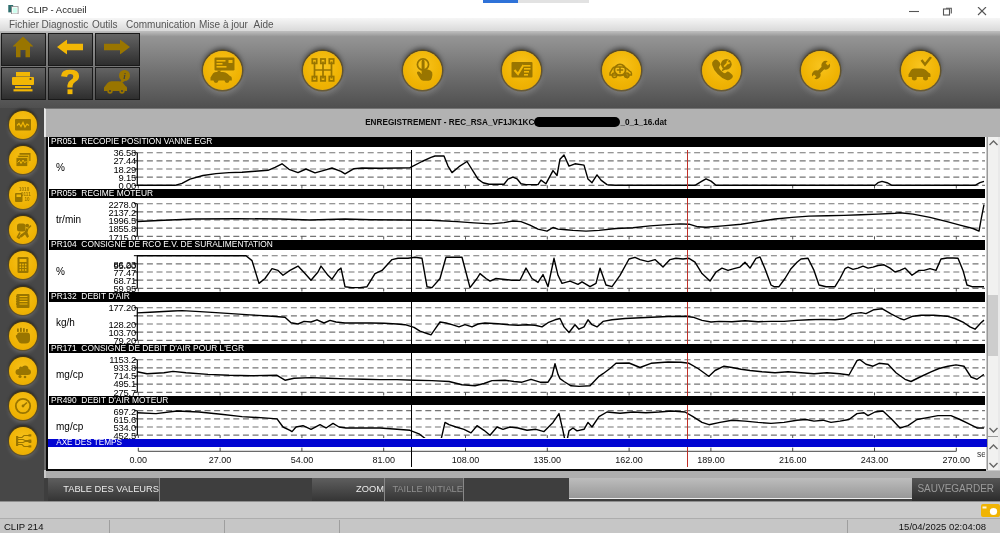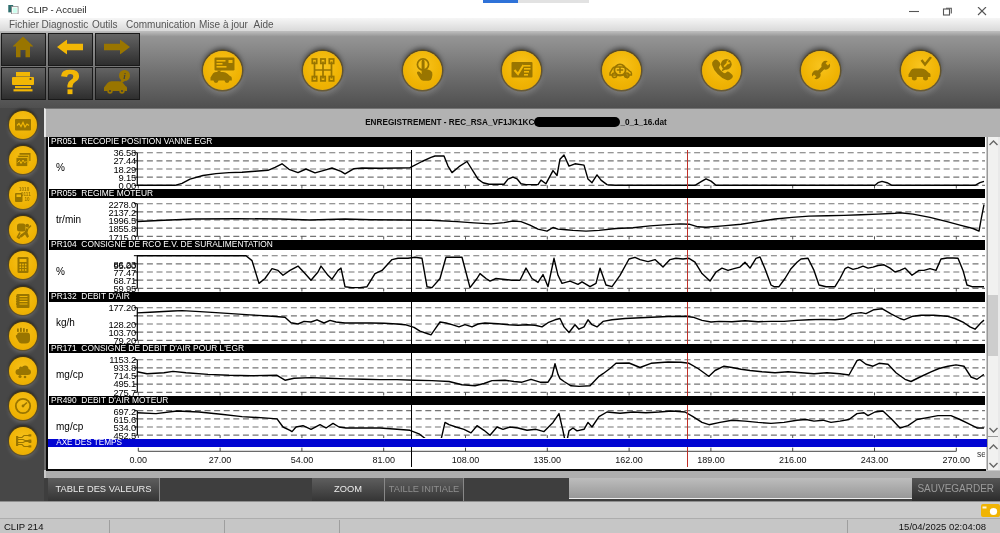--- a/index.html
+++ b/index.html
@@ -38,21 +38,21 @@
 .axis{position:absolute;left:48px;top:446.5px}
 #vscroll{left:986.5px;top:137px;width:11.5px;height:333px;background:#f1f1f0;border-left:1px solid #9a9a9a}
 #vthumb{left:988px;top:295px;width:10px;height:61px;background:#cdcdcd}
 #vedge{left:998px;top:137px;width:2px;height:333px;background:#e9e9e9}
 #vscroll2sep{left:986.5px;top:436.2px;width:11.5px;height:1px;background:#9a9a9a}
 .chev{position:absolute;left:987.5px;width:11px;height:8px}
 .chev svg{display:block}
 #greystrip{left:46px;top:470.5px;width:954px;height:7.5px;background:#aeaeae}
 #btnbar{left:44px;top:478px;width:956px;height:22.5px;background:#3e3e3e}
 .bbtn{position:absolute;top:0;height:22.5px;background:linear-gradient(#5e5e5e,#353535);
- color:#ececec;font-size:9.3px;text-align:center;line-height:22px;border-right:1px solid #888;letter-spacing:0;white-space:nowrap;overflow:hidden}
+ color:#ececec;font-size:9.3px;text-align:right;line-height:22px;border-right:1px solid #888;letter-spacing:0;white-space:nowrap;overflow:hidden}
 #btnlight{position:absolute;left:525px;top:0;width:342.5px;height:21px;background:linear-gradient(#bdbdbd,#989898);border-bottom:1.5px solid #ededed}
 #savebtn{position:absolute;left:867.5px;top:0;width:88.5px;height:22.5px;background:linear-gradient(#555,#2c2c2c);
  color:#9b9b9b;font-size:10px;text-align:center;line-height:22px}
 #sb1{left:0;top:500.5px;width:1000px;height:17px;background:#cbcbcb;border-top:1px solid #8f8f8f}
 #sb2{left:0;top:517.5px;width:1000px;height:16px;background:#c6c6c6;border-top:1px solid #adadad}
 #sb2 .seg{position:absolute;top:1px;height:13px;border-right:1px solid #9e9e9e}
 #sb2 .t{position:absolute;top:2px;font-size:9.5px;color:#111}
 #camico{left:980.5px;top:503.5px;width:19.5px;height:13.5px;background:#f0b404;border-radius:2px}
 #topline1{left:483px;top:0;width:35px;height:2.5px;background:#2f72d8}
 #topline2{left:518px;top:0;width:71px;height:2.5px;background:#e2e2e2}

